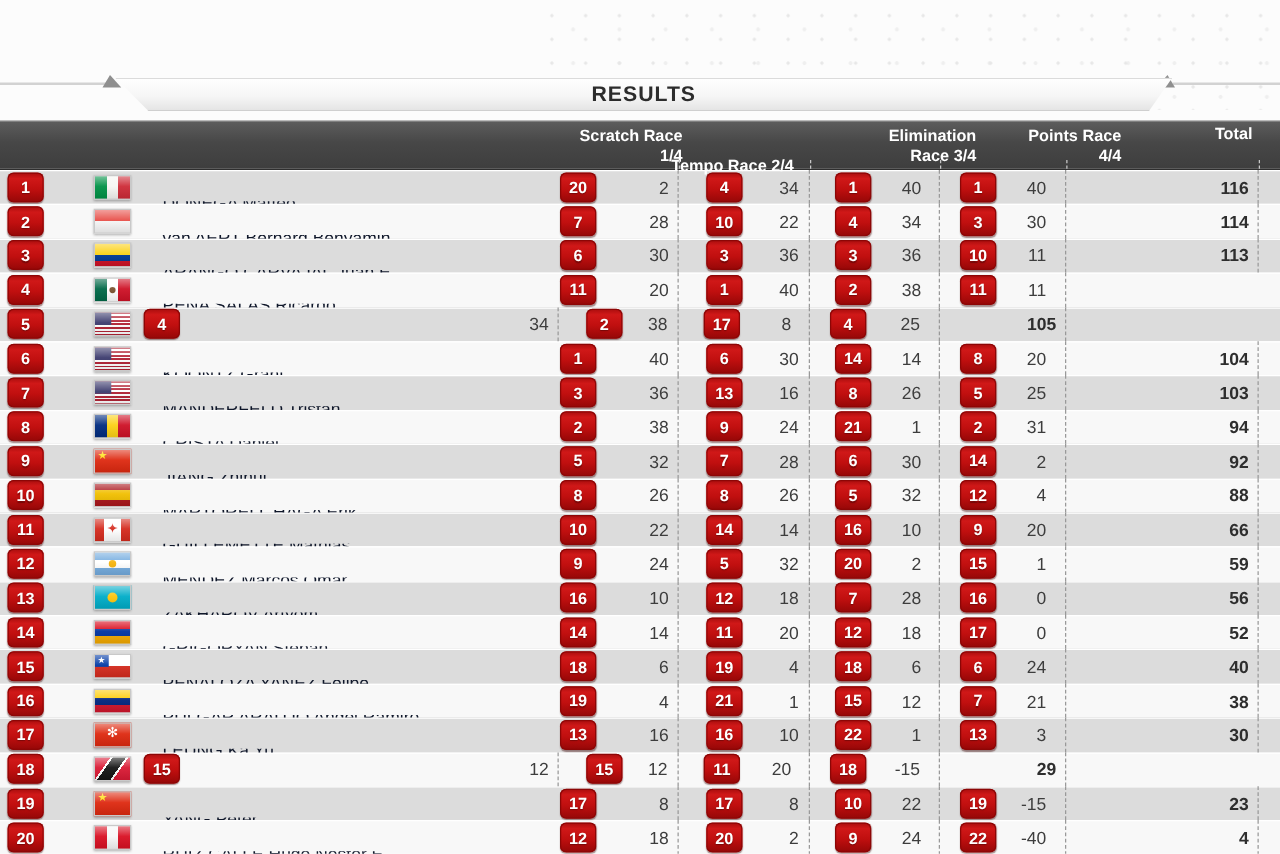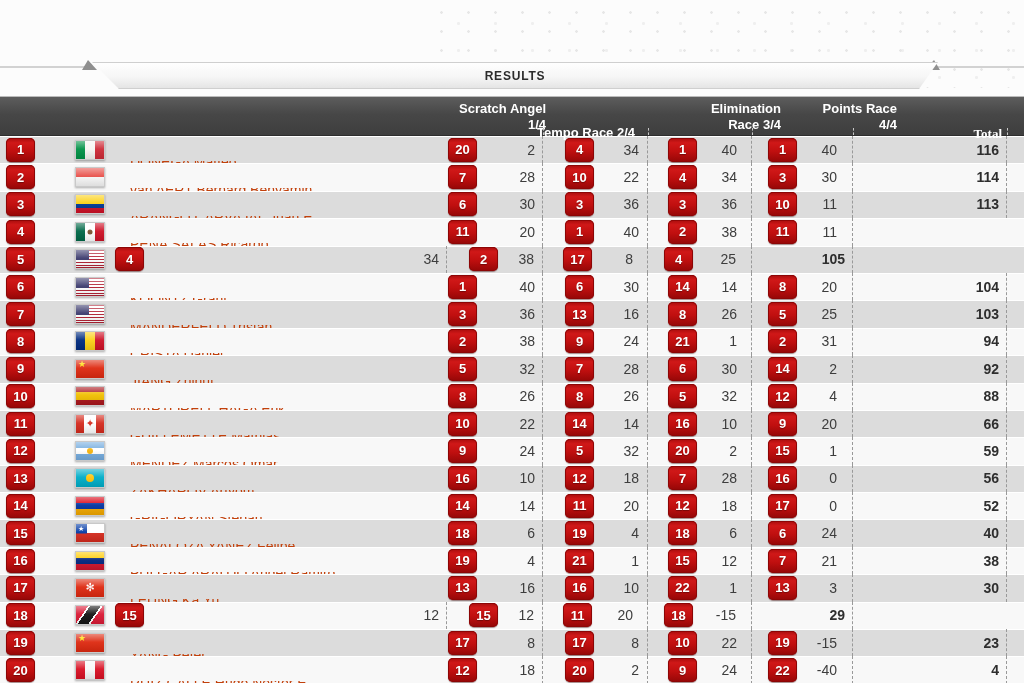--- a/index.html
+++ b/index.html
@@ -29,58 +29,58 @@
   .fold.left{left:82px;}
   .fold.right{right:84px;border-left-width:9px;border-right-width:6px;}
   .ribbon{
     position:absolute;left:92px;right:86px;top:62px;height:27px;
     background:linear-gradient(180deg,#ffffff 0%,#f6f6f6 55%,#e3e3e3 100%);
     box-shadow:inset 0 0 0 1px #cfcfcf;
     clip-path:polygon(0 0,100% 0,calc(100% - 19px) 100%,27px 100%);
     display:flex;align-items:center;justify-content:center;
   }
   .ribbon .title{
-    font-size:12px;font-weight:bold;color:#2c2c2c;letter-spacing:.8px;
+    font-size:17px;font-weight:bold;color:#2c2c2c;letter-spacing:.8px;
   }
 
   
   .results-table{position:absolute;top:96px;left:0;width:1024px;bottom:0;border-top:1px solid #bbb;}
   .grid{display:grid;grid-template-columns:42px 72px 333px 96px 105px 104px 101px 154px 17px;}
 
   .thead{
     position:relative;height:38px;
     background:linear-gradient(180deg,#5d5d5d 0%,#474747 45%,#3e3e3e 100%);
     border-bottom:1px solid #2e2e2e;
     color:#fff;font-size:13px;font-weight:bold;line-height:16px;
   }
   .h-label{position:absolute;white-space:nowrap;text-align:right;}
   .h-label span{display:block;}
   .h-scratch{top:4px;right:478px;}
   .h-tempo{top:28px;left:537px;text-align:left;}
   .h-elim{top:4px;right:243px;}
   .h-points{top:4px;right:127px;}
-  .h-total{top:29px;right:22px;font-family:Liberation Serif, serif;}
+  .h-total{top:2px;right:22px;}
   .tick{position:absolute;bottom:0;height:7px;border-left:1px dashed #c7c7c7;width:0;}
   .tick.t1{left:543px}.tick.t2{left:648px}.tick.t3{left:752px}.tick.t4{left:853px}.tick.t5{left:1007px}
 
   .row{height:27.4px;box-shadow:inset 0 1px 0 #ffffff;}
   .row:nth-child(odd){background:#dcdcdc;}
   .row:nth-child(even){background:#f8f8f8;}
   .cell{display:flex;align-items:center;min-width:0;}
 
   .badge{
     width:29px;height:24px;border-radius:5px;flex:0 0 auto;
     background:linear-gradient(180deg,#a80d0d 0%,#d01818 20%,#c00f0f 55%,#940707 100%);
     box-shadow:0 1px 1px rgba(60,0,0,.45),inset 0 0 0 1px #8c0606;
     color:#fff;font-size:13px;font-weight:bold;text-shadow:0 1px 1px rgba(0,0,0,.35);
     display:flex;align-items:center;justify-content:center;
   }
   .c-rank{justify-content:flex-start;padding-left:6px;}
   .c-flag{padding-left:33px;}
-  .c-name{padding-left:16px;font-size:14px;color:#c2410c;white-space:nowrap;overflow:hidden;margin-top:25px;}
+  .c-name{padding-left:16px;font-size:14px;color:#0f172a;white-space:nowrap;overflow:hidden;margin-top:25px;}
   .g{border-right:1px dashed #999;}
   .g .val{flex:1;text-align:right;font-size:14px;color:#3d3d3d;}
   .g1{padding-left:1px;}  .g1 .val{padding-right:7px;}
   .g2{padding-left:22px;} .g2 .val{padding-right:8px;}
   .g3{padding-left:20px;} .g3 .val{padding-right:14px;}
   .g4{padding-left:16px;} .g4 .val{padding-right:15px;}
   .c-total{justify-content:flex-end;padding-right:7px;border-right:1px dashed #999;
     font-size:14px;font-weight:bold;color:#2e2e2e;}
 
   
@@ -130,21 +130,21 @@
 <div class="ribbon-line right"></div>
 <div class="fold left"></div>
 <div class="fold right"></div>
 <div class="ribbon">
   <span class="title">RESULTS</span>
 </div>
 
 <div class="results-table">
   <div class="thead">
     <div class="h-label h-scratch">
-      <span>Scratch Angel</span>
+      <span>Scratch Race</span>
       <span>1/4</span>
     </div>
     <div class="h-label h-tempo">
       <span>Tempo Race 2/4</span>
     </div>
     <div class="h-label h-elim">
       <span>Elimination</span>
       <span>Race 3/4</span>
     </div>
     <div class="h-label h-points">

